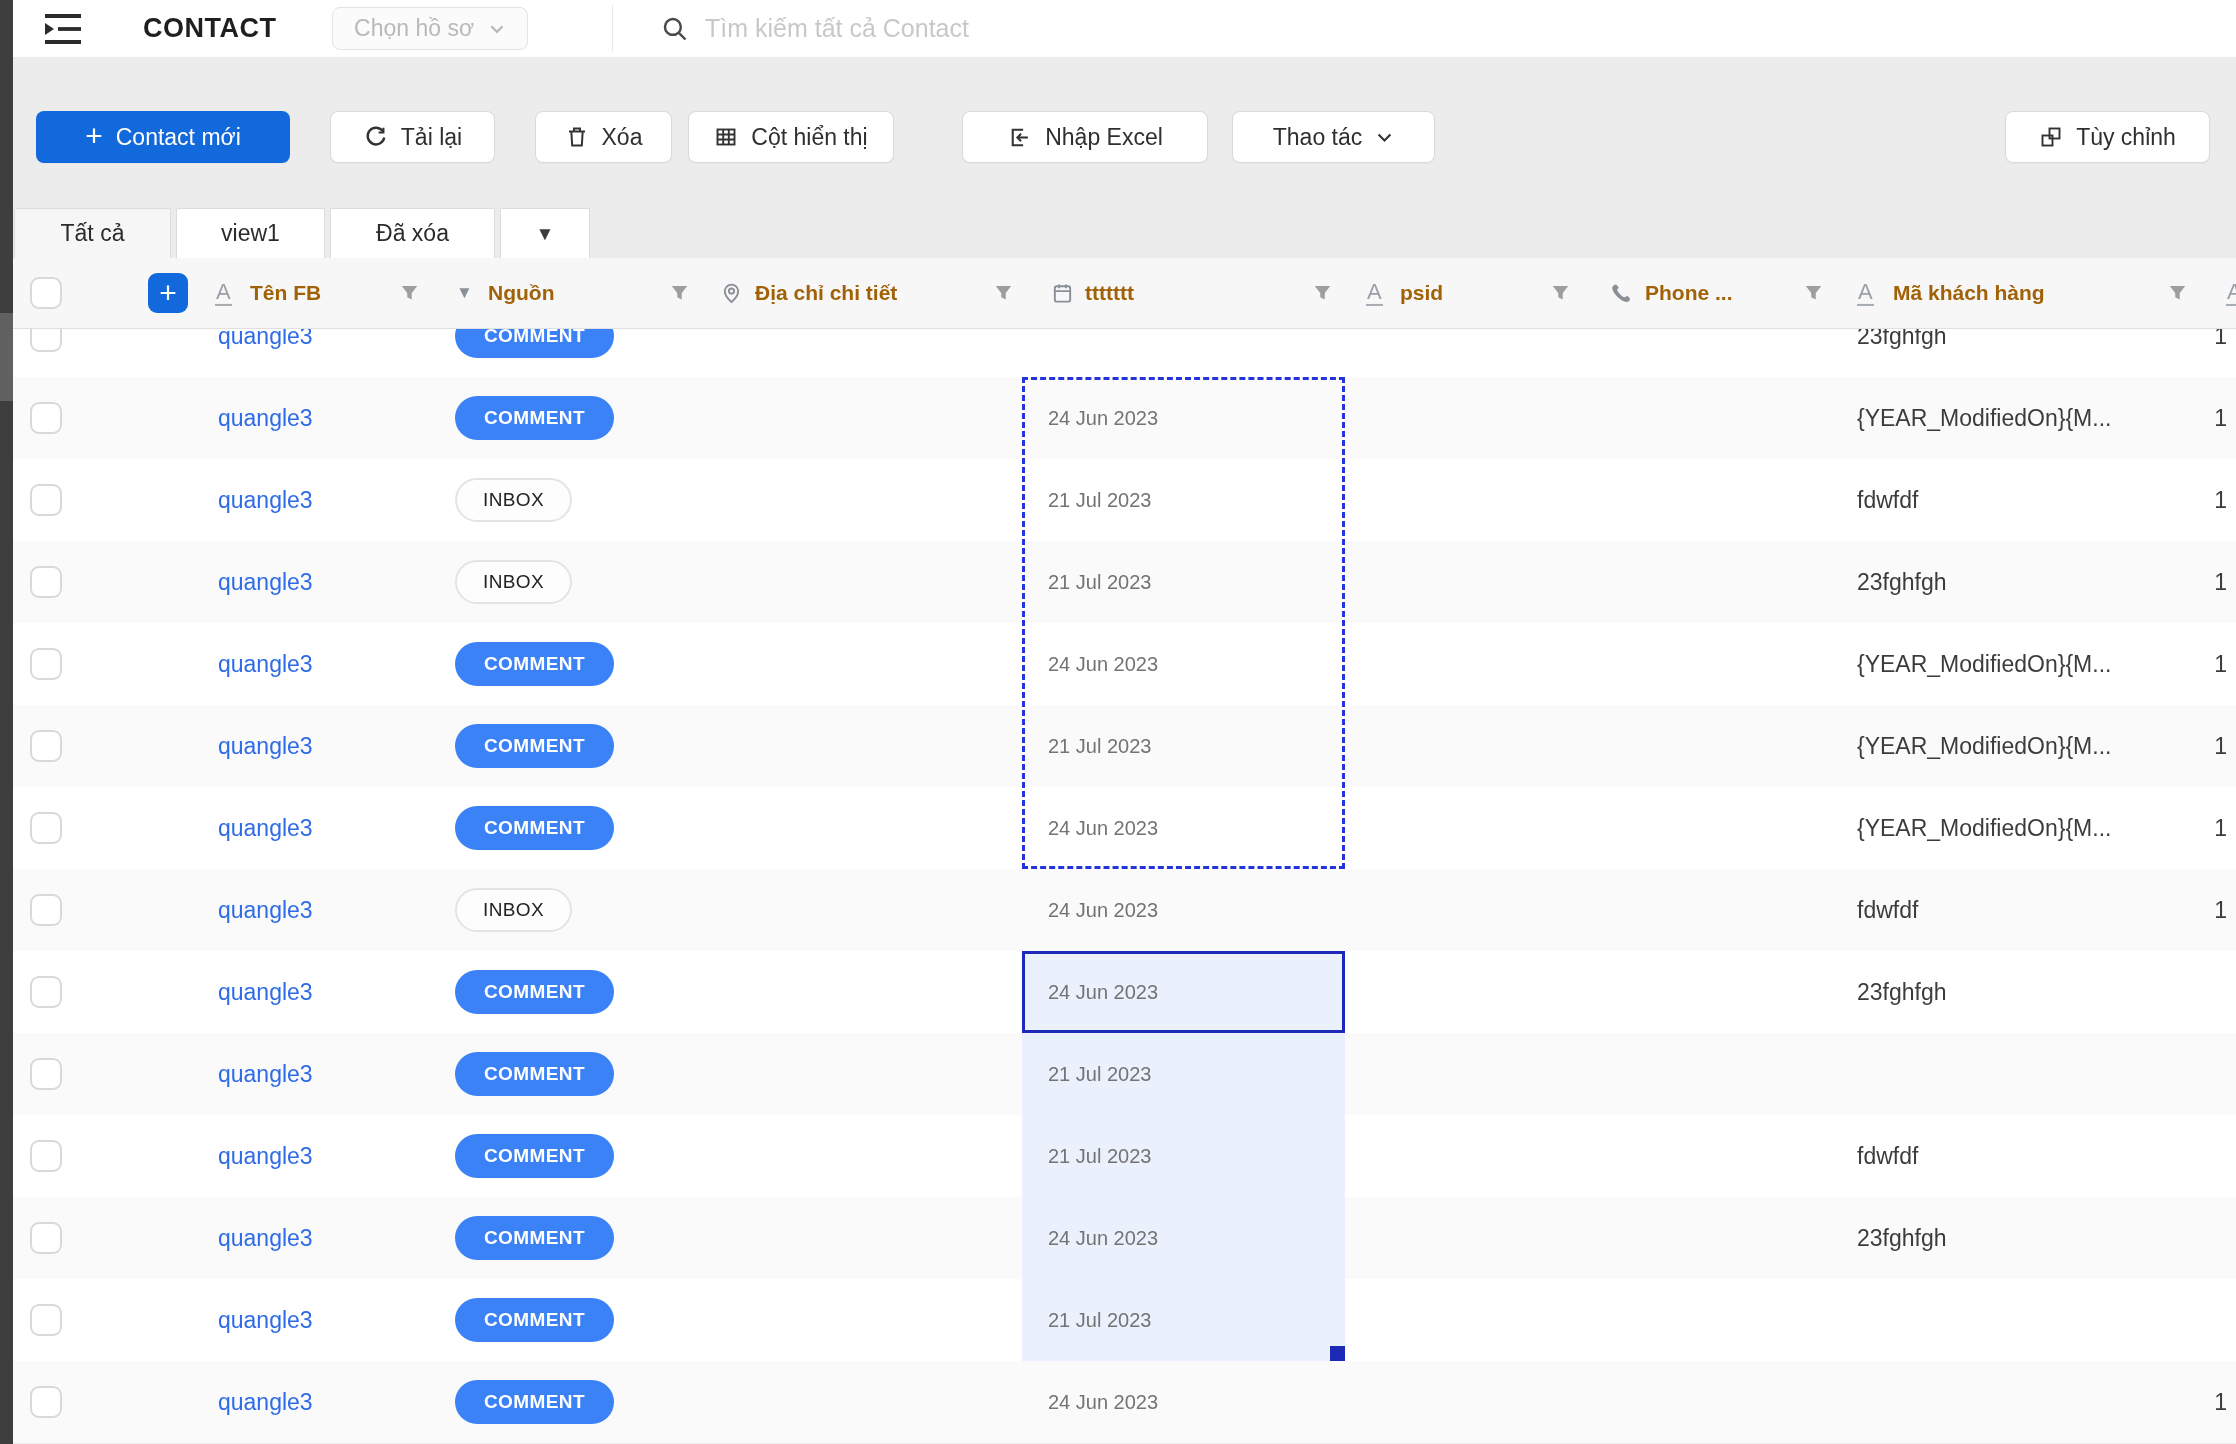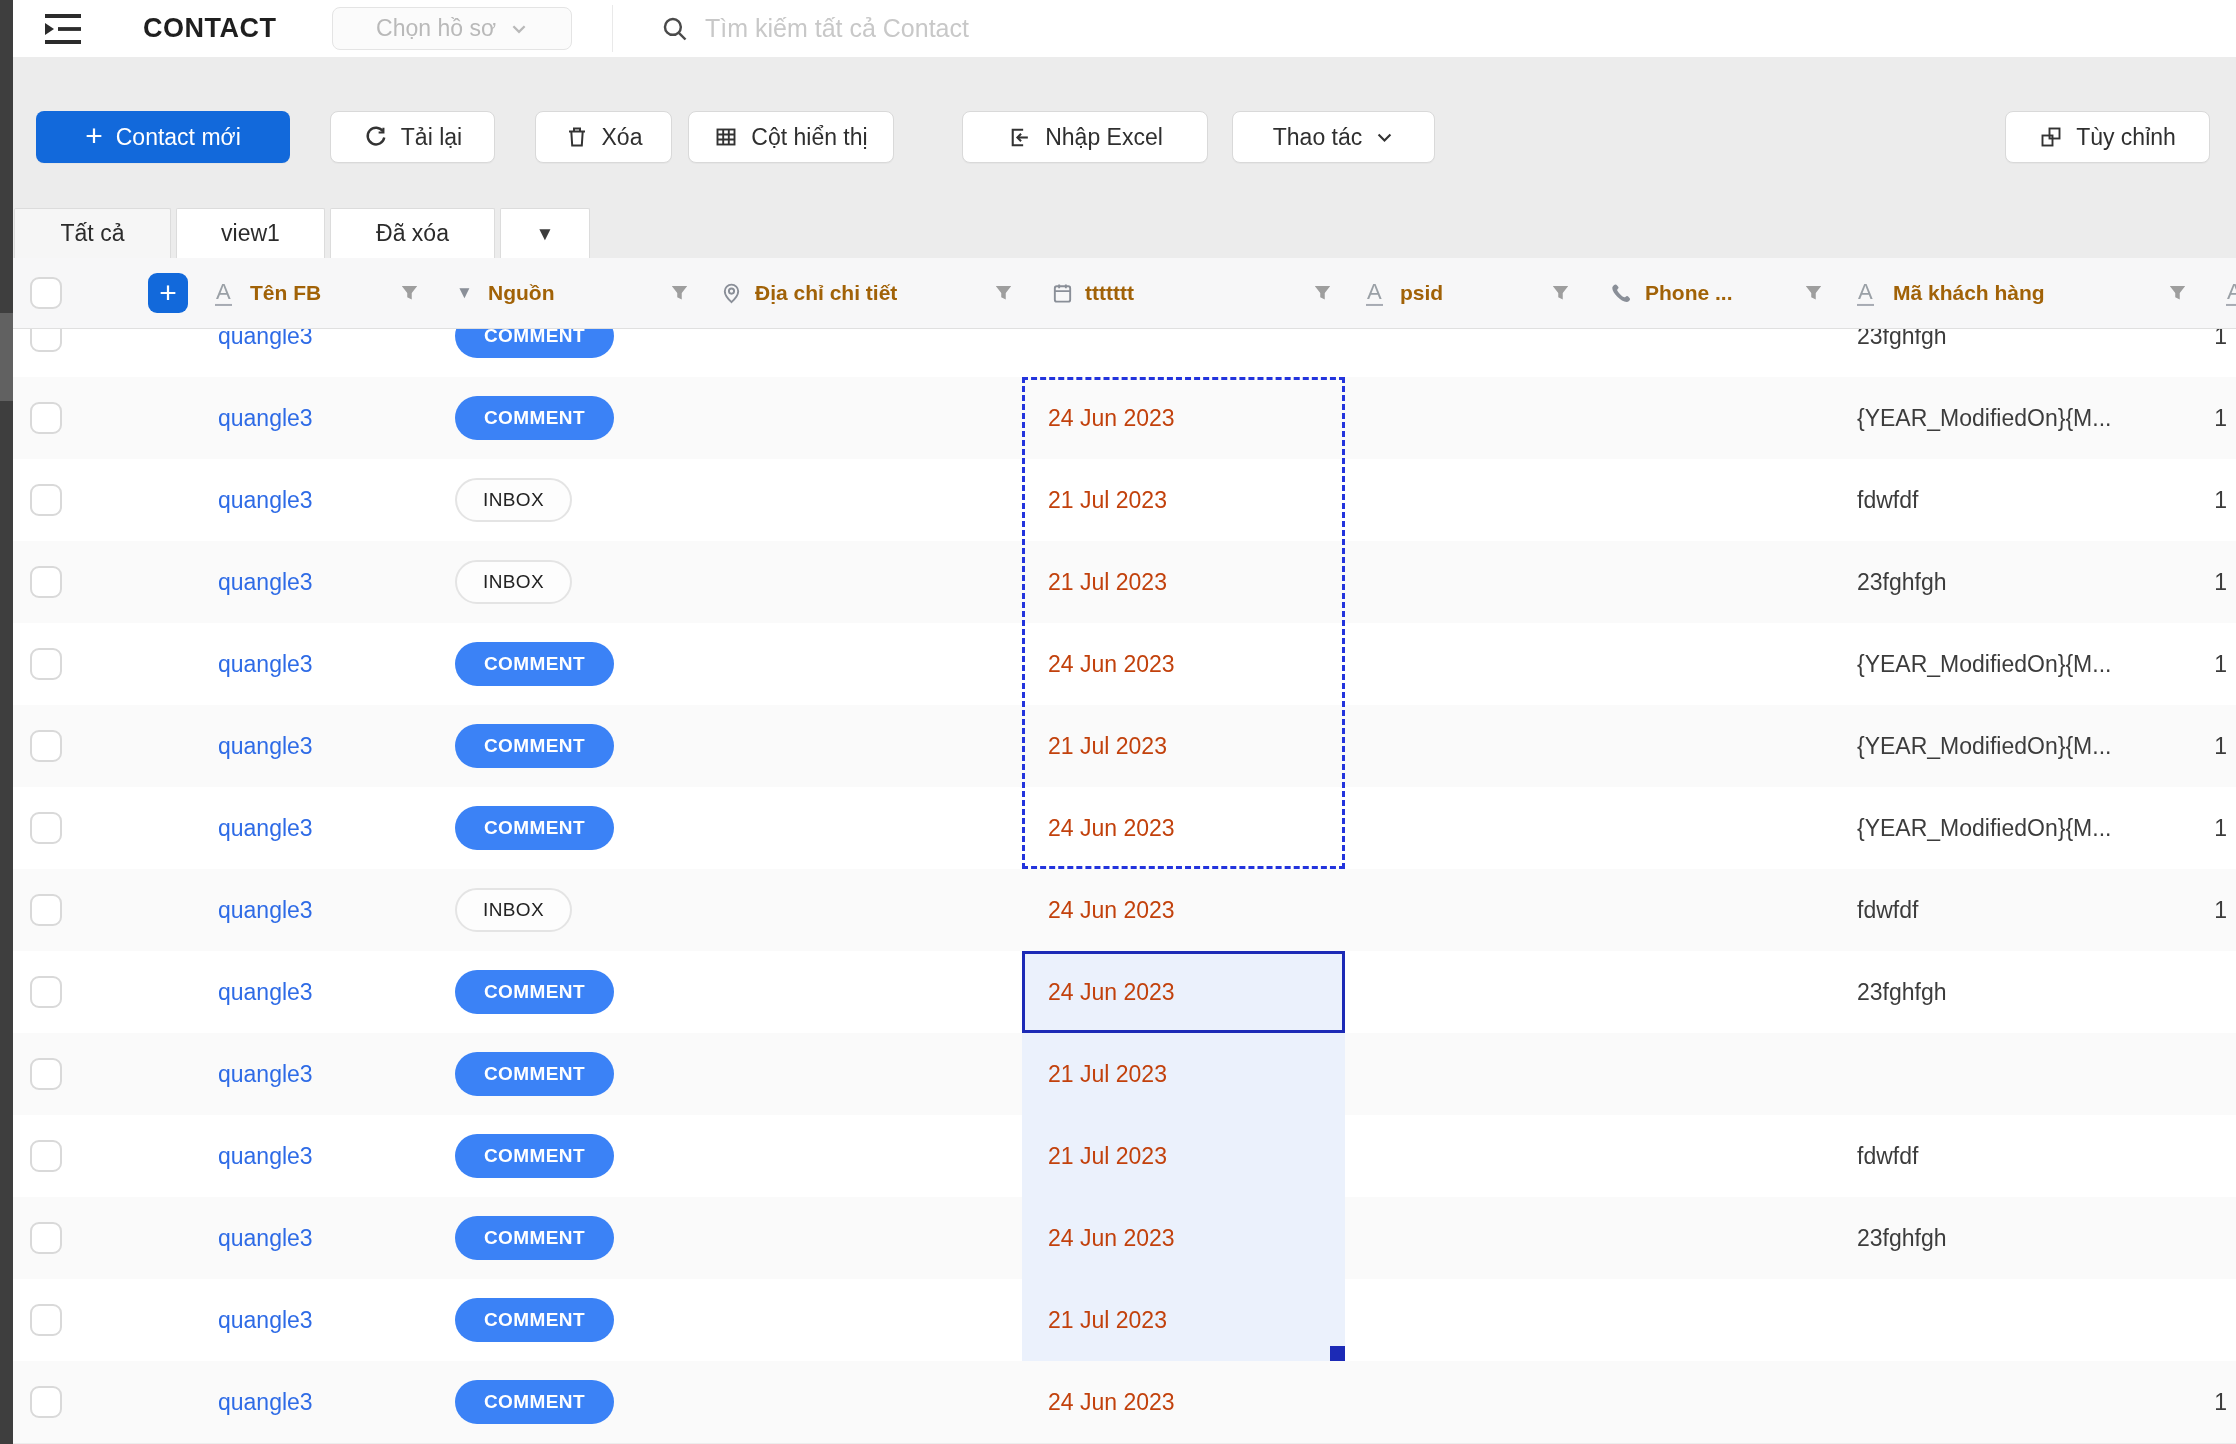--- a/index.html
+++ b/index.html
@@ -9,21 +9,21 @@
     -webkit-font-smoothing:antialiased;
   }
   
   .rail{position:absolute;left:0;top:0;width:13px;height:1444px;background:#3e3e3e;}
   .rail-thumb{position:absolute;left:0;top:313px;width:13px;height:88px;background:#616161;}
   
   .apphdr{position:absolute;left:13px;top:0;right:0;height:57px;background:#fff;}
   .menu-btn{position:absolute;left:30px;top:12px;width:40px;height:34px;cursor:pointer;}
   .app-title{position:absolute;left:130px;top:13px;font-size:27px;font-weight:700;color:#1f1f1f;letter-spacing:.5px;}
   .profile-btn{
-    position:absolute;left:319px;top:7px;width:240px;height:43px;box-sizing:border-box;
+    position:absolute;left:319px;top:7px;width:196px;height:43px;box-sizing:border-box;
     border:1.5px solid #e4e4e4;border-radius:8px;background:#fbfbfb;color:#b9b9b9;
     font-size:23px;display:flex;align-items:center;justify-content:center;gap:14px;cursor:pointer;
   }
   .hdr-divider{position:absolute;left:599px;top:5px;width:1px;height:47px;background:#e9e9e9;}
   .search-wrap{position:absolute;left:648px;top:0;height:57px;display:flex;align-items:center;gap:14px;}
   .search-input{
     border:none;outline:none;background:transparent;font-size:25px;width:560px;
     font-family:"Liberation Sans",sans-serif;color:#333;
   }
   .search-input::placeholder{color:#c8c8c8;}
@@ -78,21 +78,21 @@
   .nlink{position:absolute;left:205px;top:50%;transform:translateY(-50%);font-size:23px;color:#2e6be6;text-decoration:none;cursor:pointer;}
   .bdg{
     position:absolute;left:442px;top:50%;transform:translateY(-50%);
     height:44px;border-radius:22px;display:flex;align-items:center;justify-content:center;
     font-size:19px;letter-spacing:.4px;box-sizing:border-box;cursor:pointer;
   }
   .bdg-comment{background:#3b82f6;color:#fff;font-weight:700;padding:0 29px;}
   .bdg-inbox{background:#fdfdfd;color:#222;border:2px solid #e4e4e4;font-weight:500;padding:0 26px;}
   .datecell{position:absolute;left:1009px;width:323px;top:0;bottom:0;}
   .datecell.tint{background:#ebf1fc;}
-  .datecell span{position:absolute;left:26px;top:50%;transform:translateY(-50%);font-size:23px;color:#c2410c;}
+  .datecell span{position:absolute;left:26px;top:50%;transform:translateY(-50%);font-size:20px;color:#737373;}
   .codev{position:absolute;left:1844px;top:50%;transform:translateY(-50%);font-size:23px;color:#3c3c3c;white-space:nowrap;}
   .lastv{position:absolute;right:9px;top:50%;transform:translateY(-50%);font-size:23px;color:#3c3c3c;}
   
   .dash-box{
     position:absolute;left:1009px;top:119px;width:323px;height:492px;box-sizing:border-box;
     border:3px dashed #2334dd;z-index:5;pointer-events:none;
   }
   .active-cell{
     position:absolute;left:1009px;top:693px;width:323px;height:82px;box-sizing:border-box;
     border:3px solid #1c2ab6;z-index:5;pointer-events:none;

